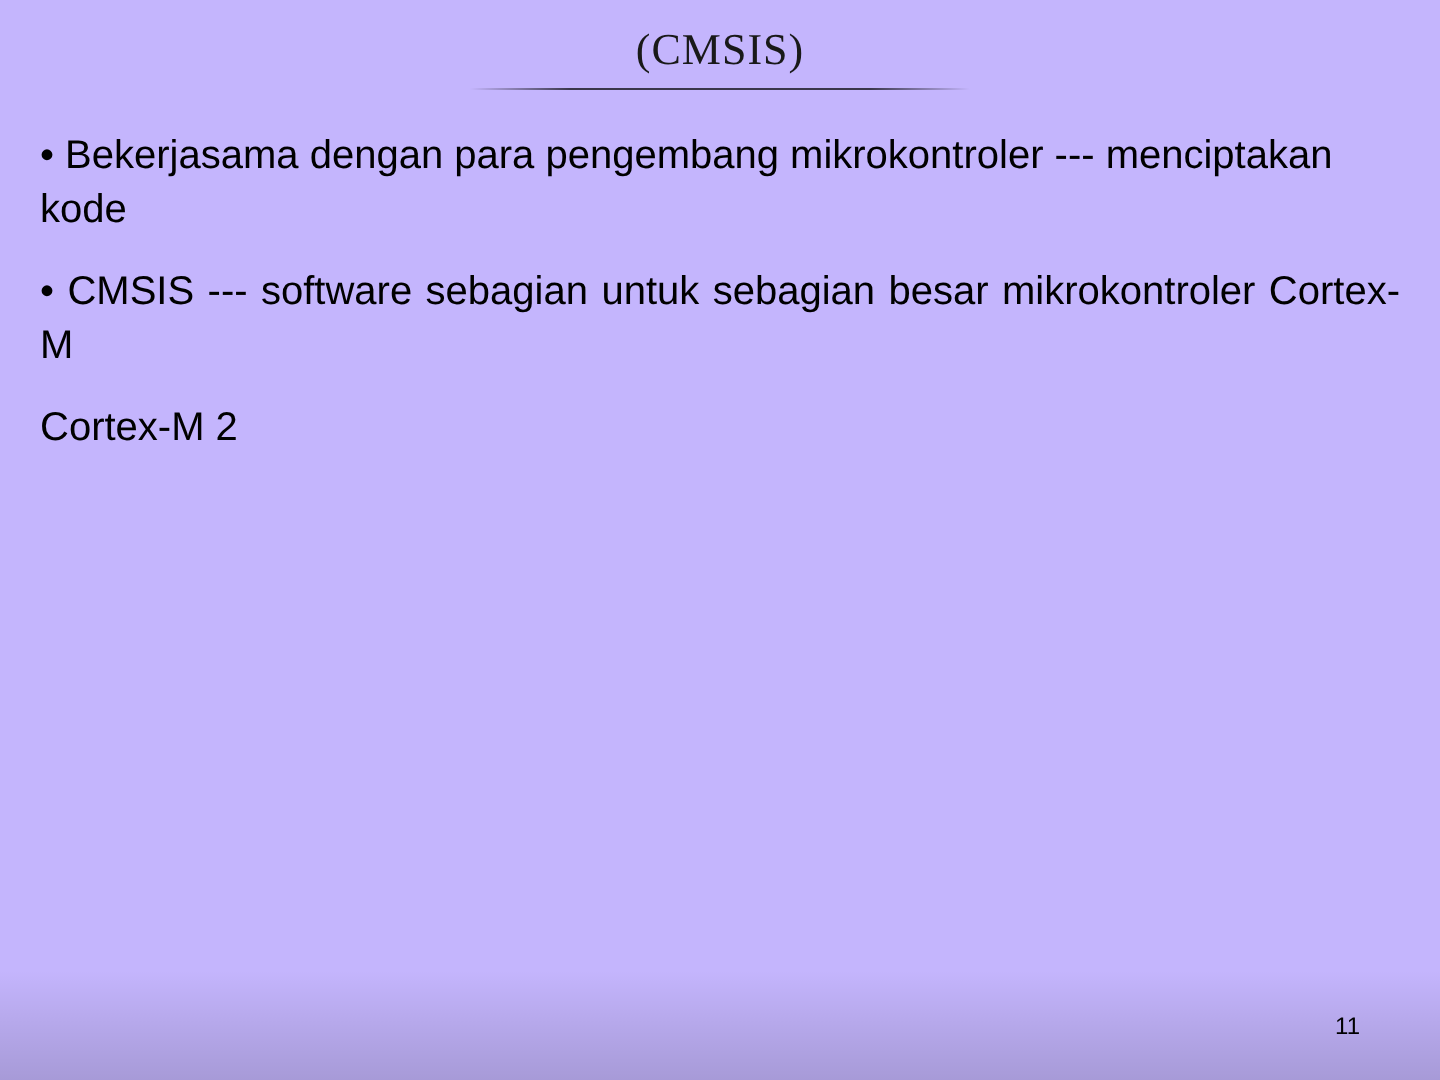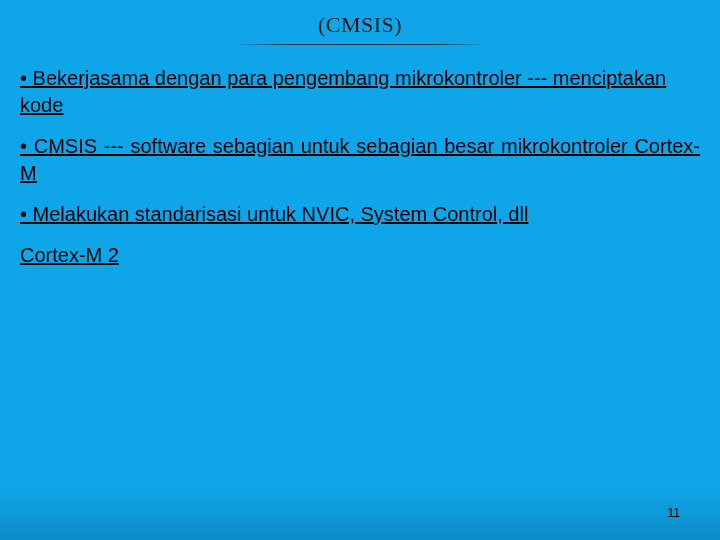--- a/index.html
+++ b/index.html
@@ -8,21 +8,21 @@
     height: 540px;
     background: linear-gradient(to bottom, #1a1a1a 0%, #000000 50%, #1a1a1a 100%);
     font-family: Georgia, 'Times New Roman', serif;
     color: #000;
     overflow: hidden;
     position: relative;
   }
   .slide {
     width: 720px;
     height: 540px;
-    background: #0ea5e9;
+    background: #c4b5fd;
     position: relative;
     padding: 10px 20px 20px 20px;
   }
   .title-block {
     text-align: center;
     margin-bottom: 20px;
   }
   .title-line {
     font-family: Georgia, 'Times New Roman', serif;
     font-size: 22px;
@@ -39,21 +39,20 @@
   }
   .content {
     font-family: Arial, Helvetica, sans-serif;
     font-size: 20px;
     line-height: 1.35;
     color: #000;
   }
   .para {
     margin-bottom: 14px;
     text-align: justify;
-    text-decoration: underline;
   }
   .para.nojustify {
     text-align: left;
   }
   .page-number {
     position: absolute;
     bottom: 20px;
     right: 40px;
     font-family: Arial, sans-serif;
     font-size: 12px;
@@ -75,19 +74,18 @@
 <div class="slide">
 
   <div class="title-block">
     <div class="title-line">(CMSIS)</div>
     <span class="title-underline"></span>
   </div>
 
   <div class="content">
     <div class="para nojustify">• Bekerjasama dengan para pengembang mikrokontroler --- menciptakan kode</div>
     <div class="para">• CMSIS --- software sebagian untuk sebagian besar mikrokontroler Cortex-M</div>
-    <div class="para nojustify">• Melakukan standarisasi untuk NVIC, System Control, dll</div>
     <div class="para nojustify">Cortex-M 2</div>
   </div>
 
   <div class="page-number">11</div>
   <div class="bottom-gradient"></div>
 </div>
 
 </body></html>

